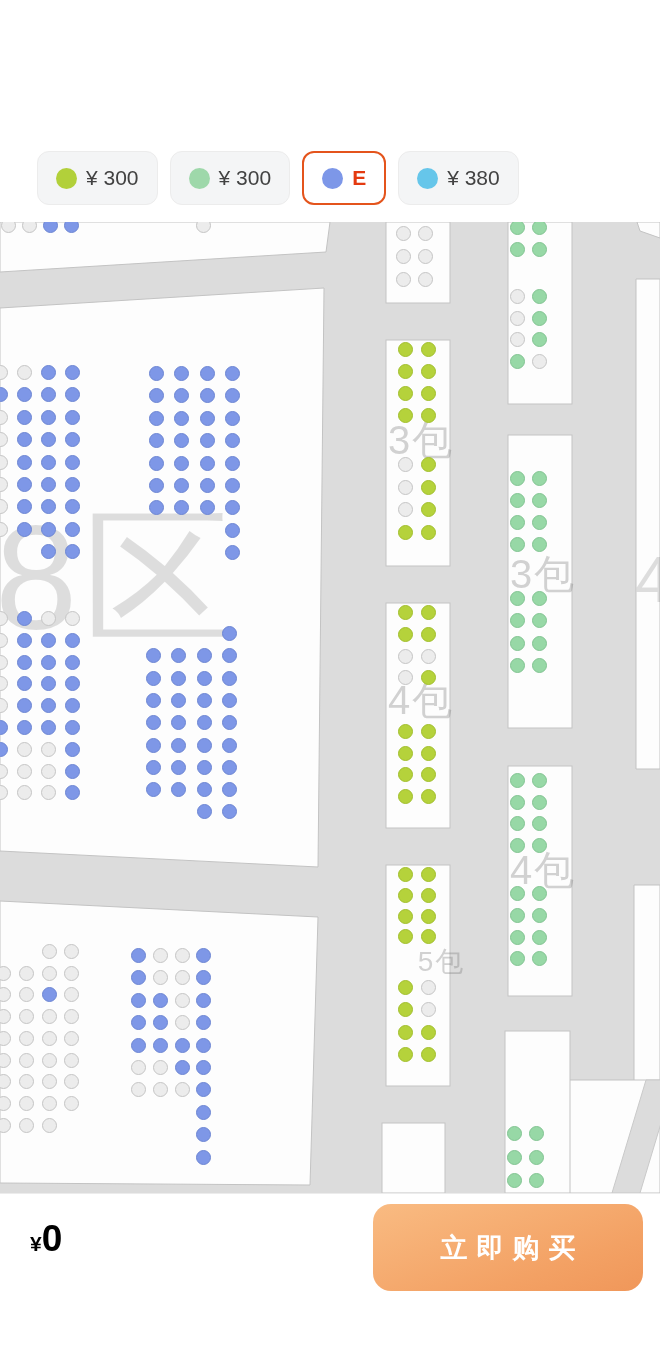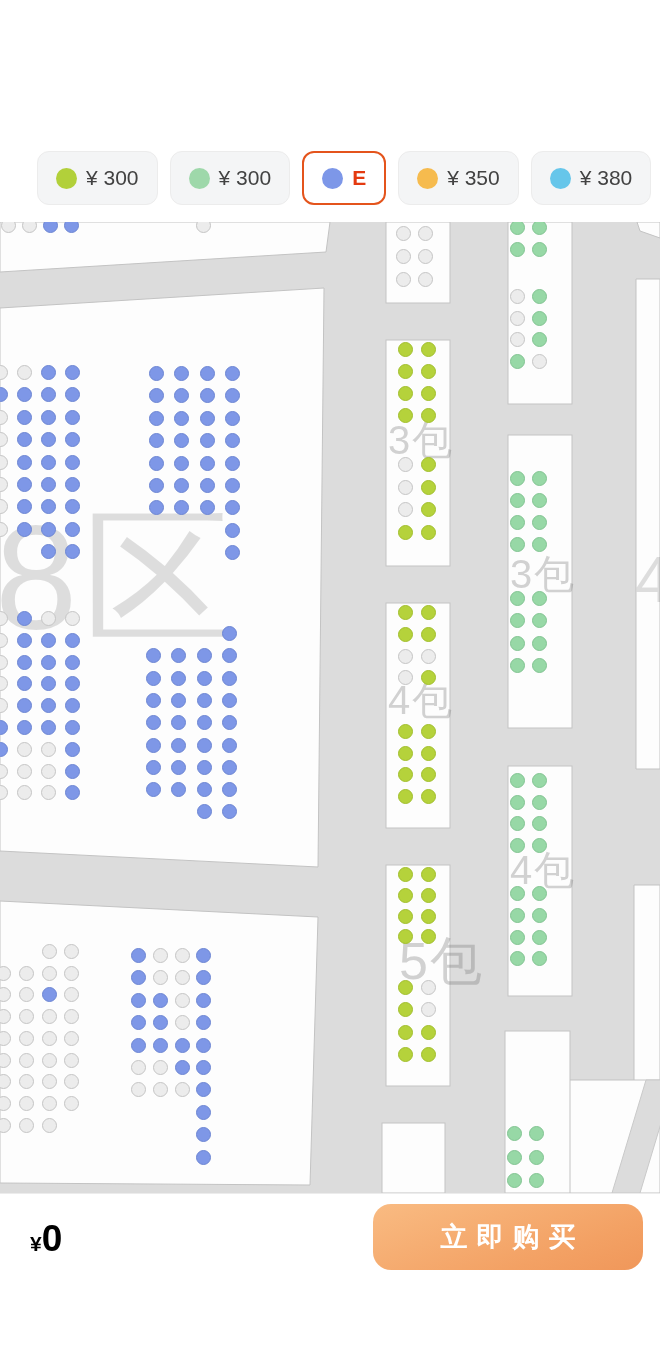--- a/index.html
+++ b/index.html
@@ -37,21 +37,21 @@
   .wm{position:absolute;transform:translate(-50%,-50%);color:rgba(110,110,110,.30);font-weight:500;white-space:nowrap;
     letter-spacing:2px;user-select:none;}
   .wm.big{color:rgba(0,0,0,.125);letter-spacing:6px;}
   .seat{position:absolute;width:15px;height:15px;border-radius:50%;box-sizing:border-box;}
 
   
   .footer{position:absolute;left:0;top:1193px;width:660px;height:156px;background:#fff;border-top:1px solid #ececec;box-sizing:border-box;}
   .total{position:absolute;left:30px;top:24px;color:#000;display:flex;align-items:baseline;}
   .total .cur{font-size:21px;font-weight:700;}
   .total .amt{font-size:37px;font-weight:700;}
-  .buy-btn{position:absolute;right:17px;top:10px;width:270px;height:66px;border:none;border-radius:18px;cursor:pointer;
+  .buy-btn{position:absolute;right:17px;top:10px;width:270px;height:87px;border:none;border-radius:18px;cursor:pointer;
     background:linear-gradient(160deg,#f9bb82 0%,#f3a164 70%,#f0975a 100%);
     color:#fff;font-size:27px;font-weight:600;letter-spacing:9px;font-family:inherit;text-indent:9px;}
 </style>
 </head>
 <body>
 
 <div class="page">
 
 
 
@@ -60,24 +60,20 @@
         <span class="chip-dot" style="background: rgb(178, 208, 58);"></span>
         <span>¥ 300</span>
       </div>
       <div class="chip">
         <span class="chip-dot" style="background: rgb(158, 216, 170);"></span>
         <span>¥ 300</span>
       </div>
       <div class="chip selected">
         <span class="chip-dot" style="background: rgb(125, 151, 232);"></span>
         <span>E</span>
-      </div>
-      <div class="chip">
-        <span class="chip-dot" style="background: rgb(246, 187, 78);"></span>
-        <span>¥ 350</span>
       </div>
       <div class="chip">
         <span class="chip-dot" style="background: rgb(102, 198, 234);"></span>
         <span>¥ 380</span>
       </div>
     </div>
 
   <div class="map">
       <svg width="660" height="971" viewBox="0 0 660 971">
         <polygon points="0,0 330,0 326,30 0,50" fill="#fdfdfd" stroke="#c3c3c3"></polygon>
@@ -94,21 +90,21 @@
         <rect x="386" y="643" width="64" height="221" fill="#fdfdfd" stroke="#c3c3c3"></rect>
         <rect x="382" y="901" width="63" height="70" fill="#fdfdfd" stroke="#c3c3c3"></rect>
         <rect x="508" y="0" width="64" height="182" fill="#fdfdfd" stroke="#c3c3c3"></rect>
         <rect x="508" y="213" width="64" height="293" fill="#fdfdfd" stroke="#c3c3c3"></rect>
         <rect x="508" y="544" width="64" height="230" fill="#fdfdfd" stroke="#c3c3c3"></rect>
         <rect x="505" y="809" width="65" height="162" fill="#fdfdfd" stroke="#c3c3c3"></rect>
       </svg>
       <div class="wm big" style="left: 72px; top: 358px; font-size: 148px;">08区</div>
       <div class="wm" style="left: 421px; top: 218px; font-size: 40px;">3包</div>
       <div class="wm" style="left: 421px; top: 478px; font-size: 40px;">4包</div>
-      <div class="wm" style="left: 421px; top: 740px; font-size: 52px; padding-left: 41px;">5包</div>
+      <div class="wm" style="left: 421px; top: 740px; font-size: 28px; padding-left: 41px;">5包</div>
       <div class="wm" style="left: 543px; top: 352px; font-size: 40px;">3包</div>
       <div class="wm" style="left: 543px; top: 648px; font-size: 40px;">4包</div>
       <div class="wm big" style="left: 656px; top: 358px; font-size: 64px;">4</div>
       <div class="seat" style="left: 1px; top: -4px; background: rgb(236, 236, 236); border: 1px solid rgb(197, 197, 197);"></div>
       <div class="seat" style="left: 22px; top: -4px; background: rgb(236, 236, 236); border: 1px solid rgb(197, 197, 197);"></div>
       <div class="seat" style="left: 43px; top: -4px; background: rgb(126, 151, 231); border: 1px solid rgb(109, 134, 211);"></div>
       <div class="seat" style="left: 64px; top: -4px; background: rgb(126, 151, 231); border: 1px solid rgb(109, 134, 211);"></div>
       <div class="seat" style="left: 196px; top: -4px; background: rgb(236, 236, 236); border: 1px solid rgb(197, 197, 197);"></div>
       <div class="seat" style="left: -7px; top: 143px; background: rgb(236, 236, 236); border: 1px solid rgb(197, 197, 197);"></div>
       <div class="seat" style="left: 17px; top: 143px; background: rgb(236, 236, 236); border: 1px solid rgb(197, 197, 197);"></div>

